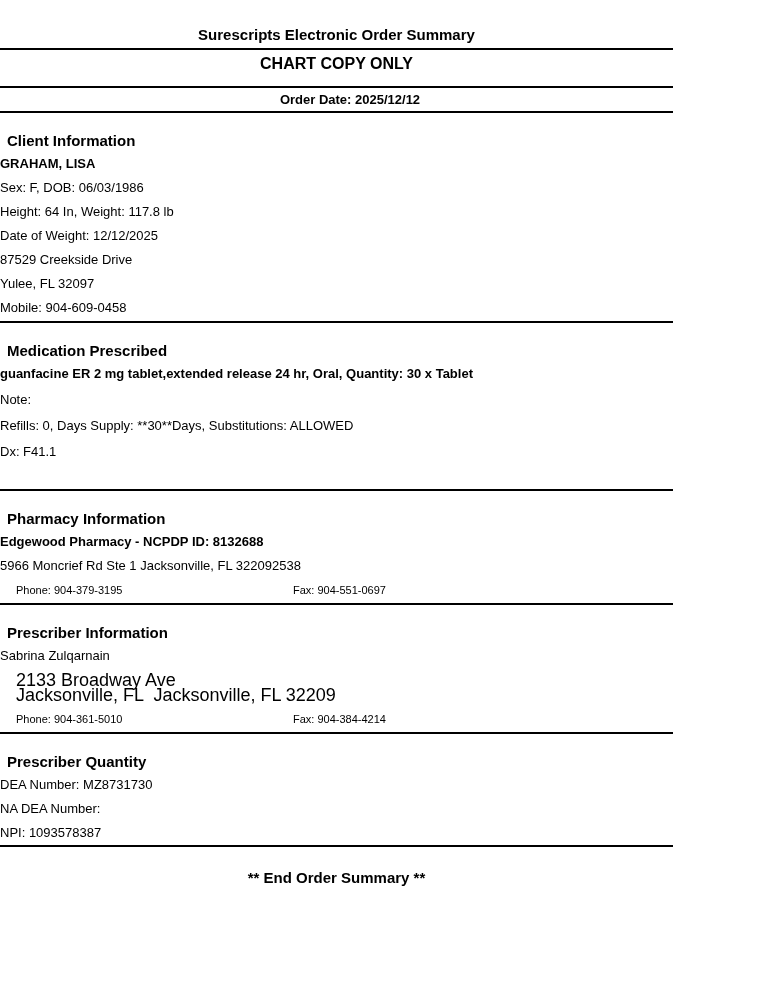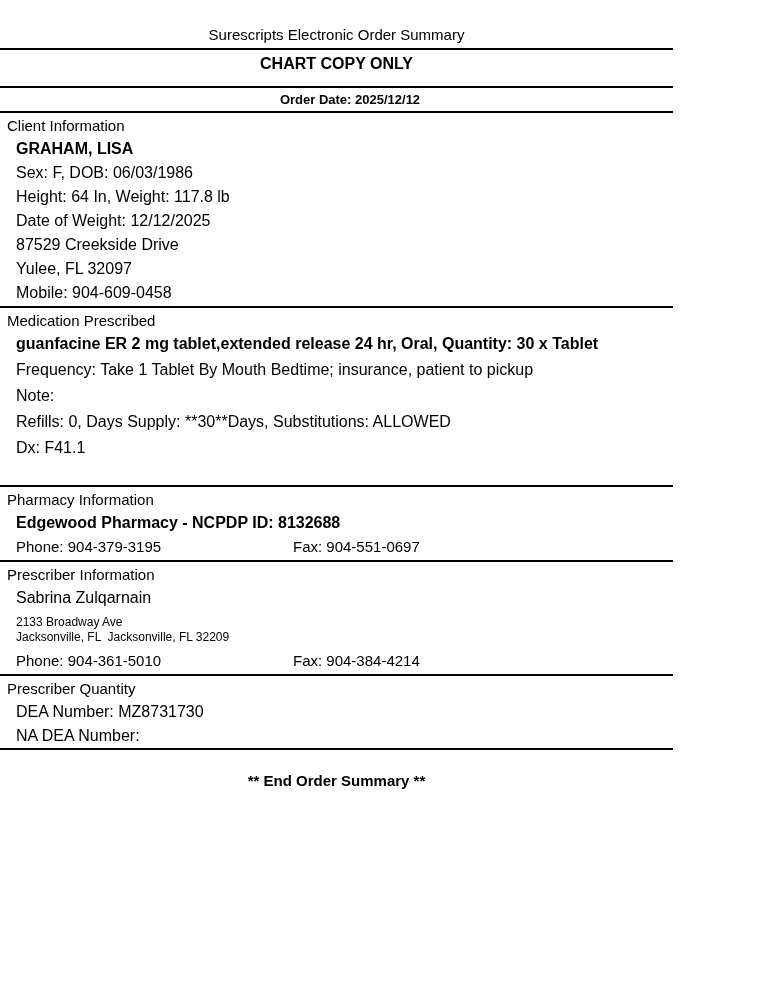--- a/index.html
+++ b/index.html
@@ -24,21 +24,21 @@
     height: 2px;
     background: #000000;
     width: 673px;
   }
   .doc-title {
     margin-top: 26px;
     margin-bottom: 4px;
     text-align: center;
     font-size: 15px;
     line-height: 18px;
-    font-weight: normal;
+    font-weight: bold;
     white-space: pre-wrap;
   }
   .banner {
     padding: 4px 0 13px 0;
     text-align: center;
     font-size: 16px;
     line-height: 19px;
     font-weight: bold;
     white-space: pre-wrap;
   }
@@ -47,46 +47,45 @@
     text-align: center;
     font-size: 13px;
     line-height: 15px;
     font-weight: bold;
     white-space: pre-wrap;
     margin-left: 27px;
   }
   .section-heading {
     font-size: 15px;
     line-height: 17px;
-    font-weight: normal;
+    font-weight: bold;
     padding-left: 7px;
-    margin: 4px 0 8px 0;
+    margin: 19px 0 8px 0;
     white-space: pre-wrap;
   }
   .line {
-    font-size: 16px;
+    font-size: 13px;
     line-height: 14px;
-    padding-left: 16px;
     margin: 0 0 10px 0;
     white-space: pre-wrap;
   }
   .bold { font-weight: bold; }
   .med .line { margin-bottom: 12px; }
   .dx-line { margin-bottom: 30px !important; }
   .addr-2line {
-    font-size: 12px;
+    font-size: 18px;
     line-height: 15px;
     padding-left: 16px;
     margin: 0 0 9px 0;
     white-space: pre-wrap;
   }
   .phone-row {
     display: flex;
     padding-left: 16px;
-    font-size: 15px;
+    font-size: 11px;
     line-height: 14px;
     margin: 0 0 6px 0;
   }
   .phone-cell {
     width: 277px;
     white-space: pre-wrap;
   }
   .fax-cell { white-space: pre-wrap; }
   .footer-note {
     margin-top: 22px;
@@ -120,30 +119,30 @@
       <p class="line">Date of Weight: 12/12/2025</p>
       <p class="line">87529 Creekside Drive</p>
       <p class="line">Yulee, FL 32097</p>
       <p class="line">Mobile: 904-609-0458</p>
     </div>
     <div class="rule"></div>
 
     <div class="med">
       <div class="section-heading">Medication Prescribed</div>
       <p class="line bold">guanfacine ER 2 mg tablet,extended release 24 hr, Oral, Quantity: 30 x Tablet</p>
-      <p class="line">Frequency: Take 1 Tablet By Mouth Bedtime; insurance, patient to pickup</p>
       <p class="line">Note:</p>
       <p class="line">Refills: 0, Days Supply: **30**Days, Substitutions: ALLOWED</p>
       <p class="line dx-line">Dx: F41.1</p>
     </div>
     <div class="rule"></div>
 
     <div>
       <div class="section-heading">Pharmacy Information</div>
       <p class="line bold">Edgewood Pharmacy - NCPDP ID: 8132688</p>
+      <p class="line">5966 Moncrief Rd Ste 1 Jacksonville, FL 322092538</p>
       <div class="phone-row">
         <span class="phone-cell">Phone: 904-379-3195</span>
         <span class="fax-cell">Fax: 904-551-0697</span>
       </div>
     </div>
     <div class="rule"></div>
 
     <div>
       <div class="section-heading">Prescriber Information</div>
       <p class="line">Sabrina Zulqarnain</p>
@@ -153,19 +152,20 @@
         <span class="phone-cell">Phone: 904-361-5010</span>
         <span class="fax-cell">Fax: 904-384-4214</span>
       </div>
     </div>
     <div class="rule"></div>
 
     <div class="license-section">
       <div class="section-heading">Prescriber Quantity</div>
       <p class="line">DEA Number: MZ8731730</p>
       <p class="line">NA DEA Number:</p>
+      <p class="line">NPI: 1093578387</p>
     </div>
     <div class="rule"></div>
 
     <div class="footer-note">** End Order Summary **</div>
 
   </div>
 </div>
 
 </body></html>

